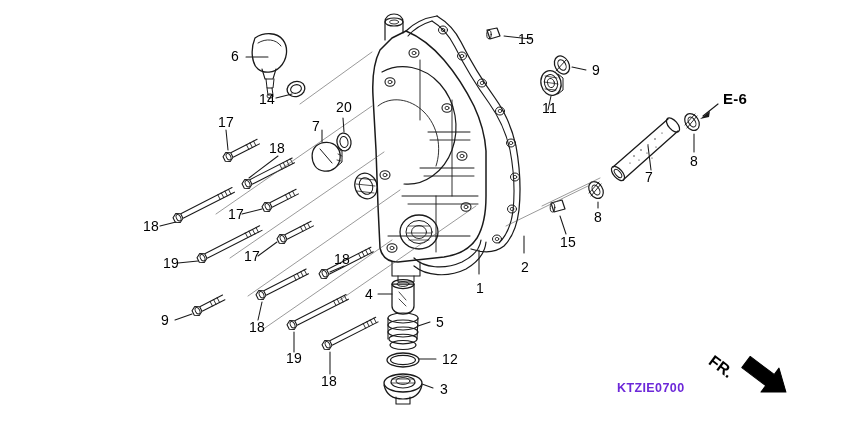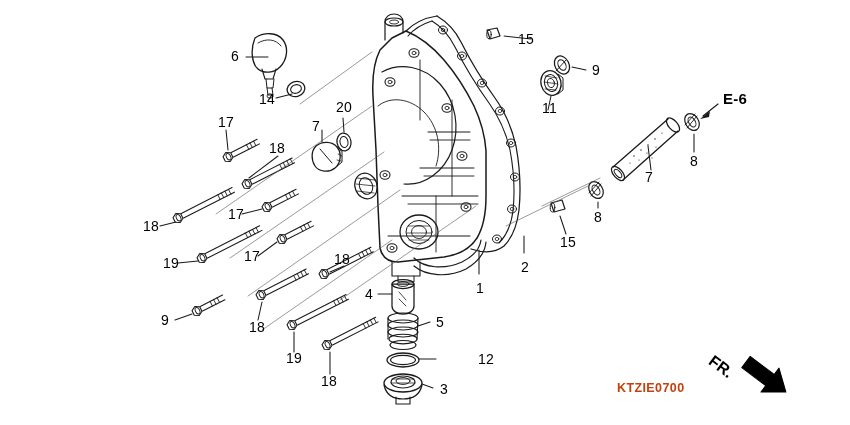--- a/index.html
+++ b/index.html
@@ -4,21 +4,21 @@
 <style>
   html,body{margin:0;padding:0;background:#fff;}
   body{width:850px;height:425px;overflow:hidden;
        font-family:"Liberation Sans",sans-serif;color:#000;}
   #stage{position:relative;width:850px;height:425px;background:#fff;}
   svg.layer{position:absolute;left:0;top:0;width:850px;height:425px;}
   .lbl{position:absolute;font-family:"Liberation Sans",sans-serif;
        font-size:14px;font-weight:400;color:#000;white-space:nowrap;
        letter-spacing:0.2px;line-height:1;}
   .code{position:absolute;font-family:"Liberation Sans",sans-serif;
-        font-size:12.5px;font-weight:700;color:#c2410c;letter-spacing:0.4px;}
+        font-size:12.5px;font-weight:700;color:#6d28d9;letter-spacing:0.4px;}
   .fr{position:absolute;font-family:"Liberation Sans",sans-serif;
       font-size:16px;font-weight:700;color:#000;
       transform:rotate(37deg);transform-origin:left top;}
 </style>
 </head>
 <body>
 
 <div id="stage">
 
   <svg class="layer" viewBox="0 0 850 425">
@@ -334,21 +334,21 @@
   <div class="lbl" style="left:440px;top:382px;">3</div>
   <div class="lbl" style="left:365px;top:287px;">4</div>
   <div class="lbl" style="left:436px;top:315px;">5</div>
   <div class="lbl" style="left:231px;top:49px;">6</div>
   <div class="lbl" style="left:645px;top:170px;">7</div>
   <div class="lbl" style="left:690px;top:154px;">8</div>
   <div class="lbl" style="left:594px;top:210px;">8</div>
   <div class="lbl" style="left:161px;top:313px;">9</div>
   <div class="lbl" style="left:312px;top:119px;">7</div>
   <div class="lbl" style="left:542px;top:101px;">11</div>
-  <div class="lbl" style="left:442px;top:352px;margin-left:36px;">12</div>
+  <div class="lbl" style="left:442px;top:352px;">12</div>
   <div class="lbl" style="left:336px;top:100px;">20</div>
   <div class="lbl" style="left:259px;top:92px;">14</div>
   <div class="lbl" style="left:518px;top:32px;">15</div>
   <div class="lbl" style="left:560px;top:235px;">15</div>
   <div class="lbl" style="left:592px;top:63px;">9</div>
   <div class="lbl" style="left:218px;top:115px;">17</div>
   <div class="lbl" style="left:228px;top:207px;">17</div>
   <div class="lbl" style="left:244px;top:249px;">17</div>
   <div class="lbl" style="left:143px;top:219px;">18</div>
   <div class="lbl" style="left:269px;top:141px;">18</div>

